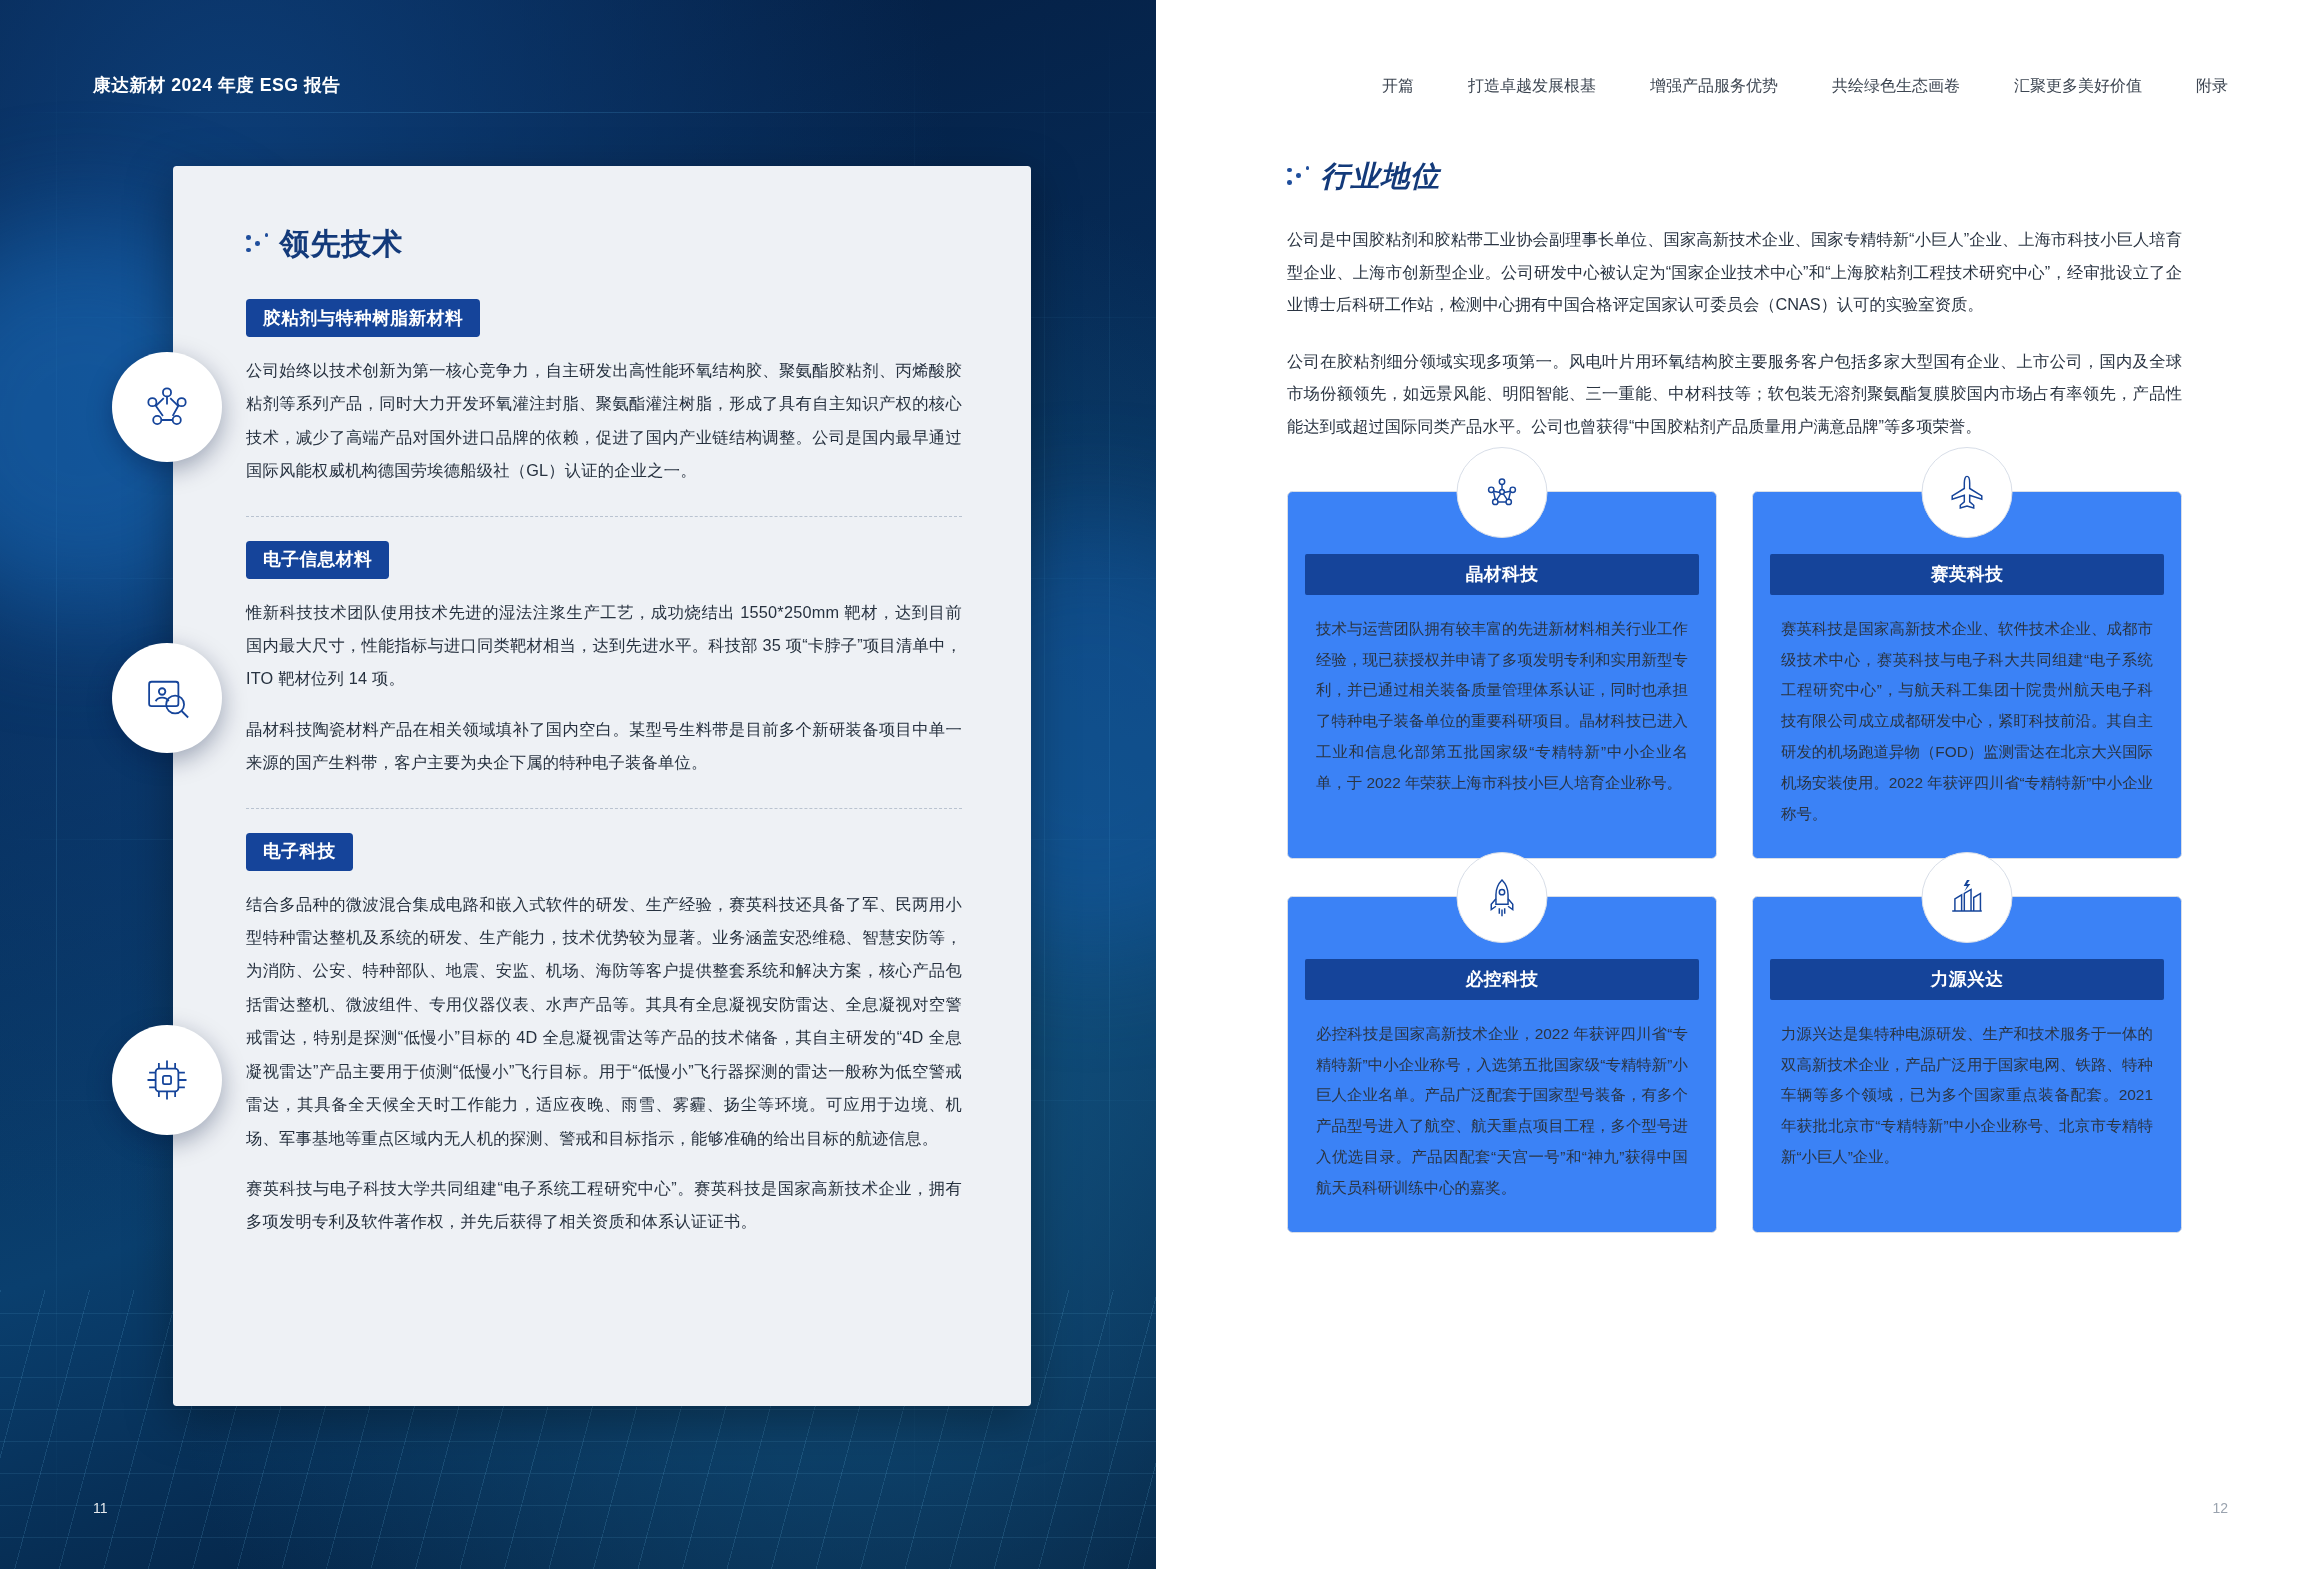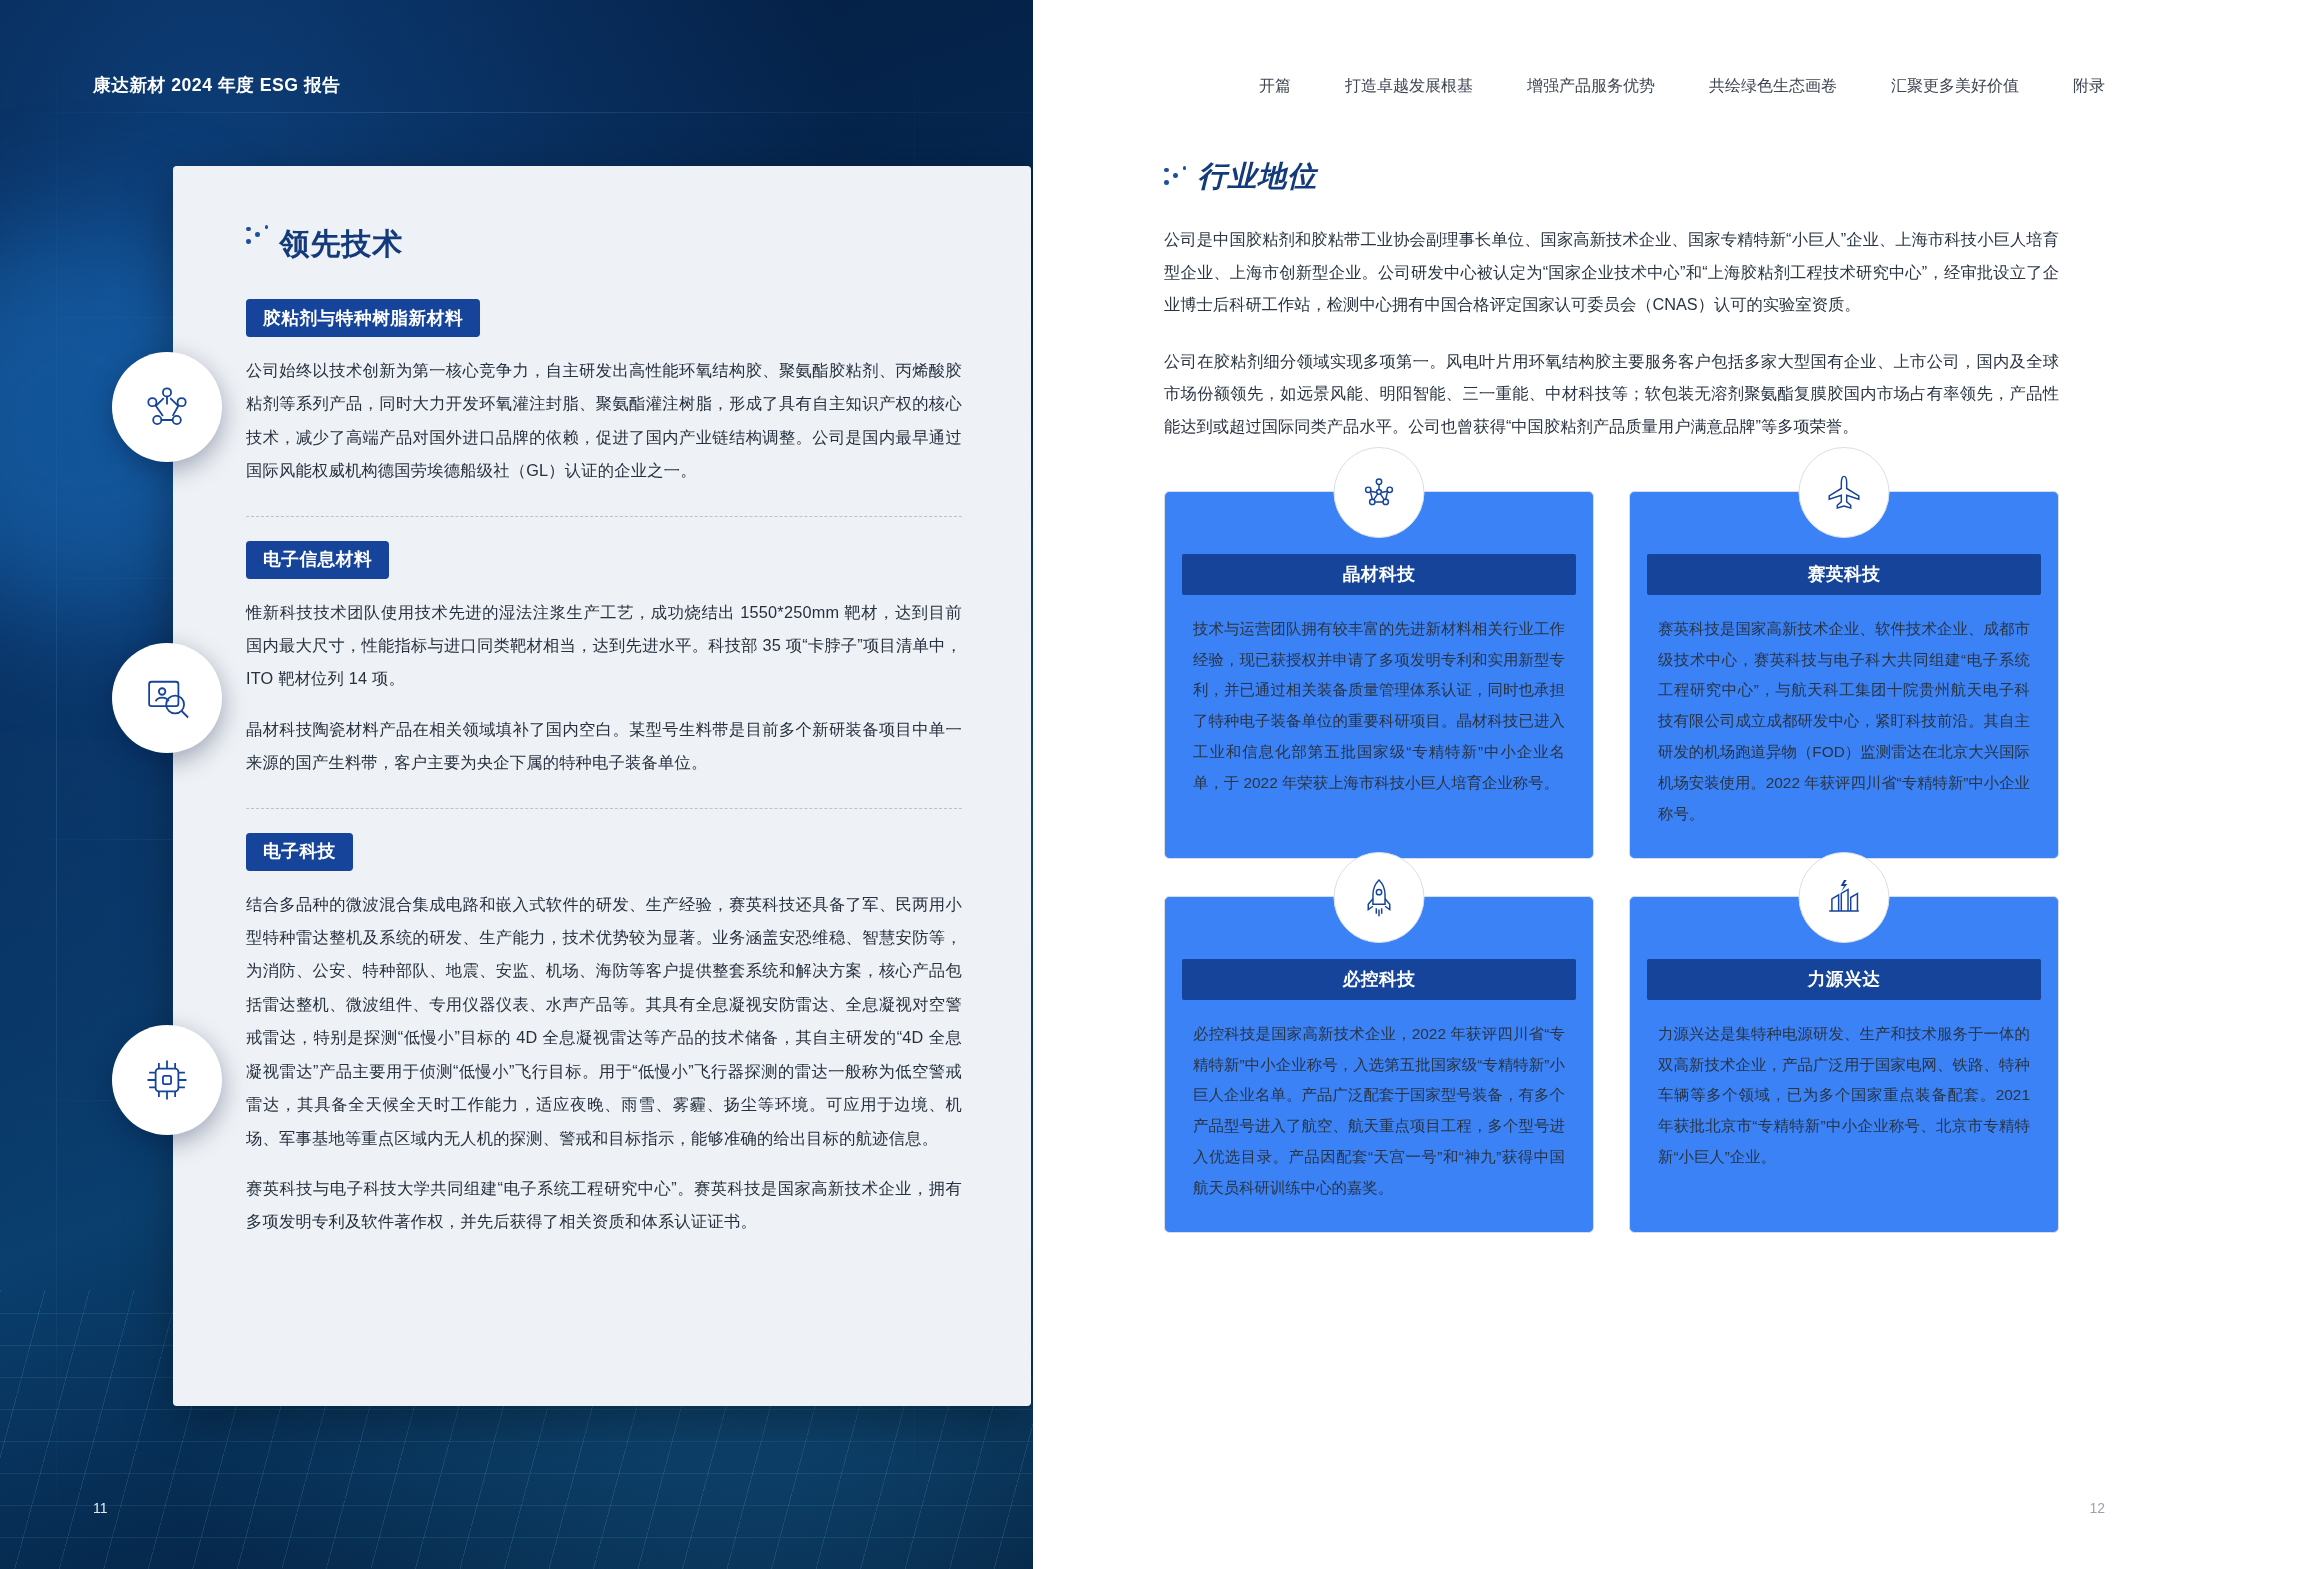--- a/index.html
+++ b/index.html
@@ -5,21 +5,21 @@
   html,body{margin:0;padding:0;}
   body{
     width:2313px;height:1570px;overflow:hidden;
     font-family:"Liberation Sans","DejaVu Sans",sans-serif;
     background:#fff;
   }
   .spread{position:relative;width:2313px;height:1570px;display:flex;}
 
   
   .page-left{
-    position:relative;width:1033px;height:1570px;
+    position:relative;width:1156px;height:1570px;
     background:
       radial-gradient(ellipse at 20% 15%, #0d3f7a 0%, rgba(13,63,122,0) 55%),
       radial-gradient(ellipse at 75% 70%, #12527f 0%, rgba(18,82,127,0) 60%),
       linear-gradient(160deg,#041a3c 0%, #062a55 35%, #0a3f6e 65%, #02142e 100%);
     overflow:hidden;
   }
   
   .bg-lines{position:absolute;inset:0;opacity:.55;}
   .bg-lines .hline{position:absolute;left:0;right:0;height:0.9px;background:linear-gradient(90deg,rgba(80,180,255,0) 0%,rgba(100,200,255,.35) 40%,rgba(100,200,255,.05) 100%);}
   .bg-lines .vline{position:absolute;top:0;bottom:0;width:0.9px;background:linear-gradient(180deg,rgba(80,180,255,0) 0%,rgba(110,210,255,.28) 50%,rgba(80,180,255,0) 100%);}
@@ -33,21 +33,21 @@
   .left-header{
     position:absolute;left:93px;top:73px;color:#fff;
     font-size:17.7px;font-weight:700;letter-spacing:0.5px;
   }
   .card-left{
     position:absolute;left:173px;top:166px;width:858px;height:1240px;
     background:#eef1f5;border-radius:3.7px;
     box-shadow:0 13px 47px rgba(0,0,0,.35);
   }
   .card-inner{padding:58px 69px 0 73px;}
-  .sec-title{display:flex;align-items:flex-start;gap:13px;margin-bottom:34px;}
+  .sec-title{display:flex;align-items:center;gap:13px;margin-bottom:34px;}
   .sec-title .dots{width:20.5px;height:24px;position:relative;flex:0 0 auto;}
   .sec-title .dots i{position:absolute;width:4.7px;height:4.7px;border-radius:50%;background:#1f4e9c;}
   .sec-title .dots i:nth-child(1){left:0;top:2.8px}
   .sec-title .dots i:nth-child(2){left:0;top:15px}
   .sec-title .dots i:nth-child(3){left:9.3px;top:8.4px}
   .sec-title .dots i:nth-child(4){left:18.6px;top:0.9px;width:3.7px;height:3.7px}
   .sec-title h1{margin:0;font-size:30px;color:#133a7a;font-weight:700;letter-spacing:0.9px;}
 
   .sub-chip{
     display:inline-block;background:#15449a;color:#fff;

